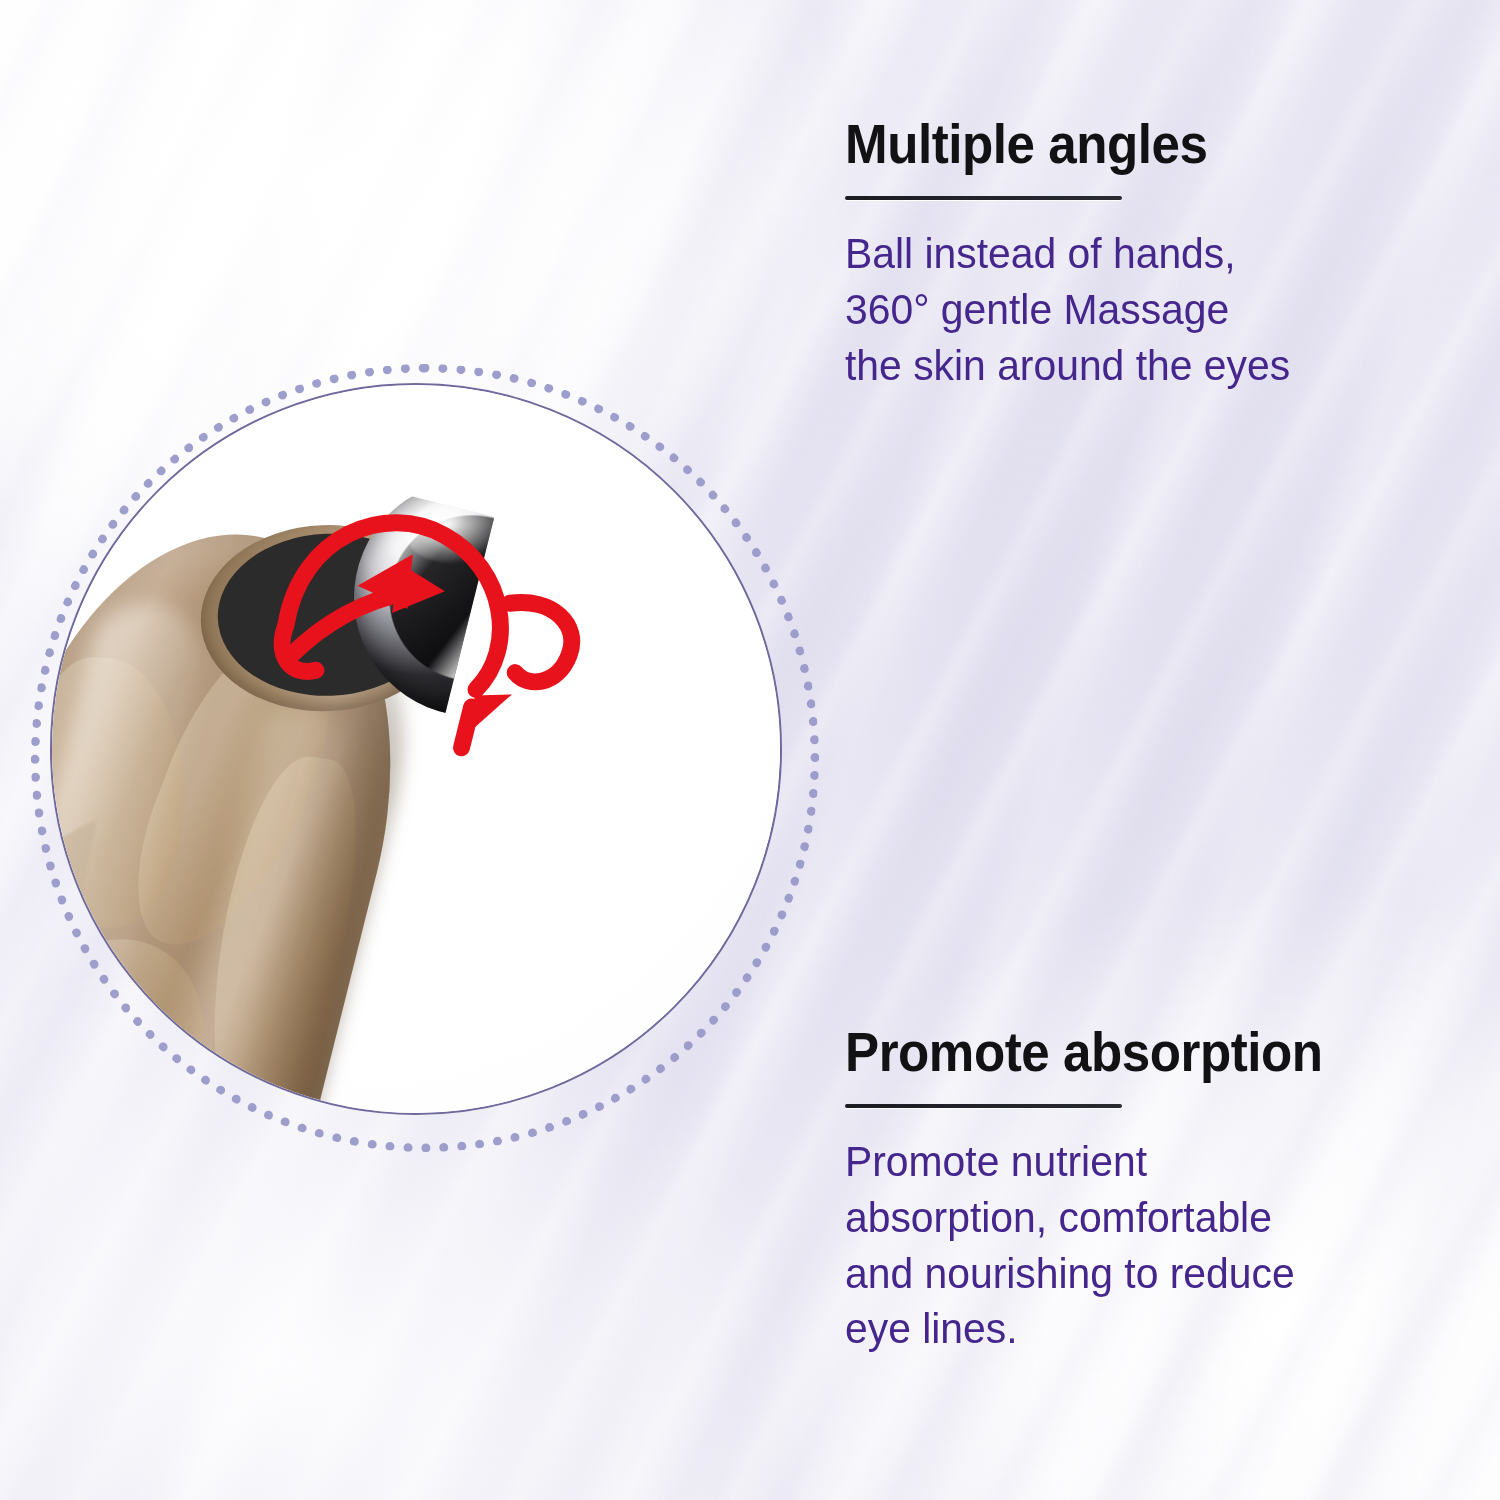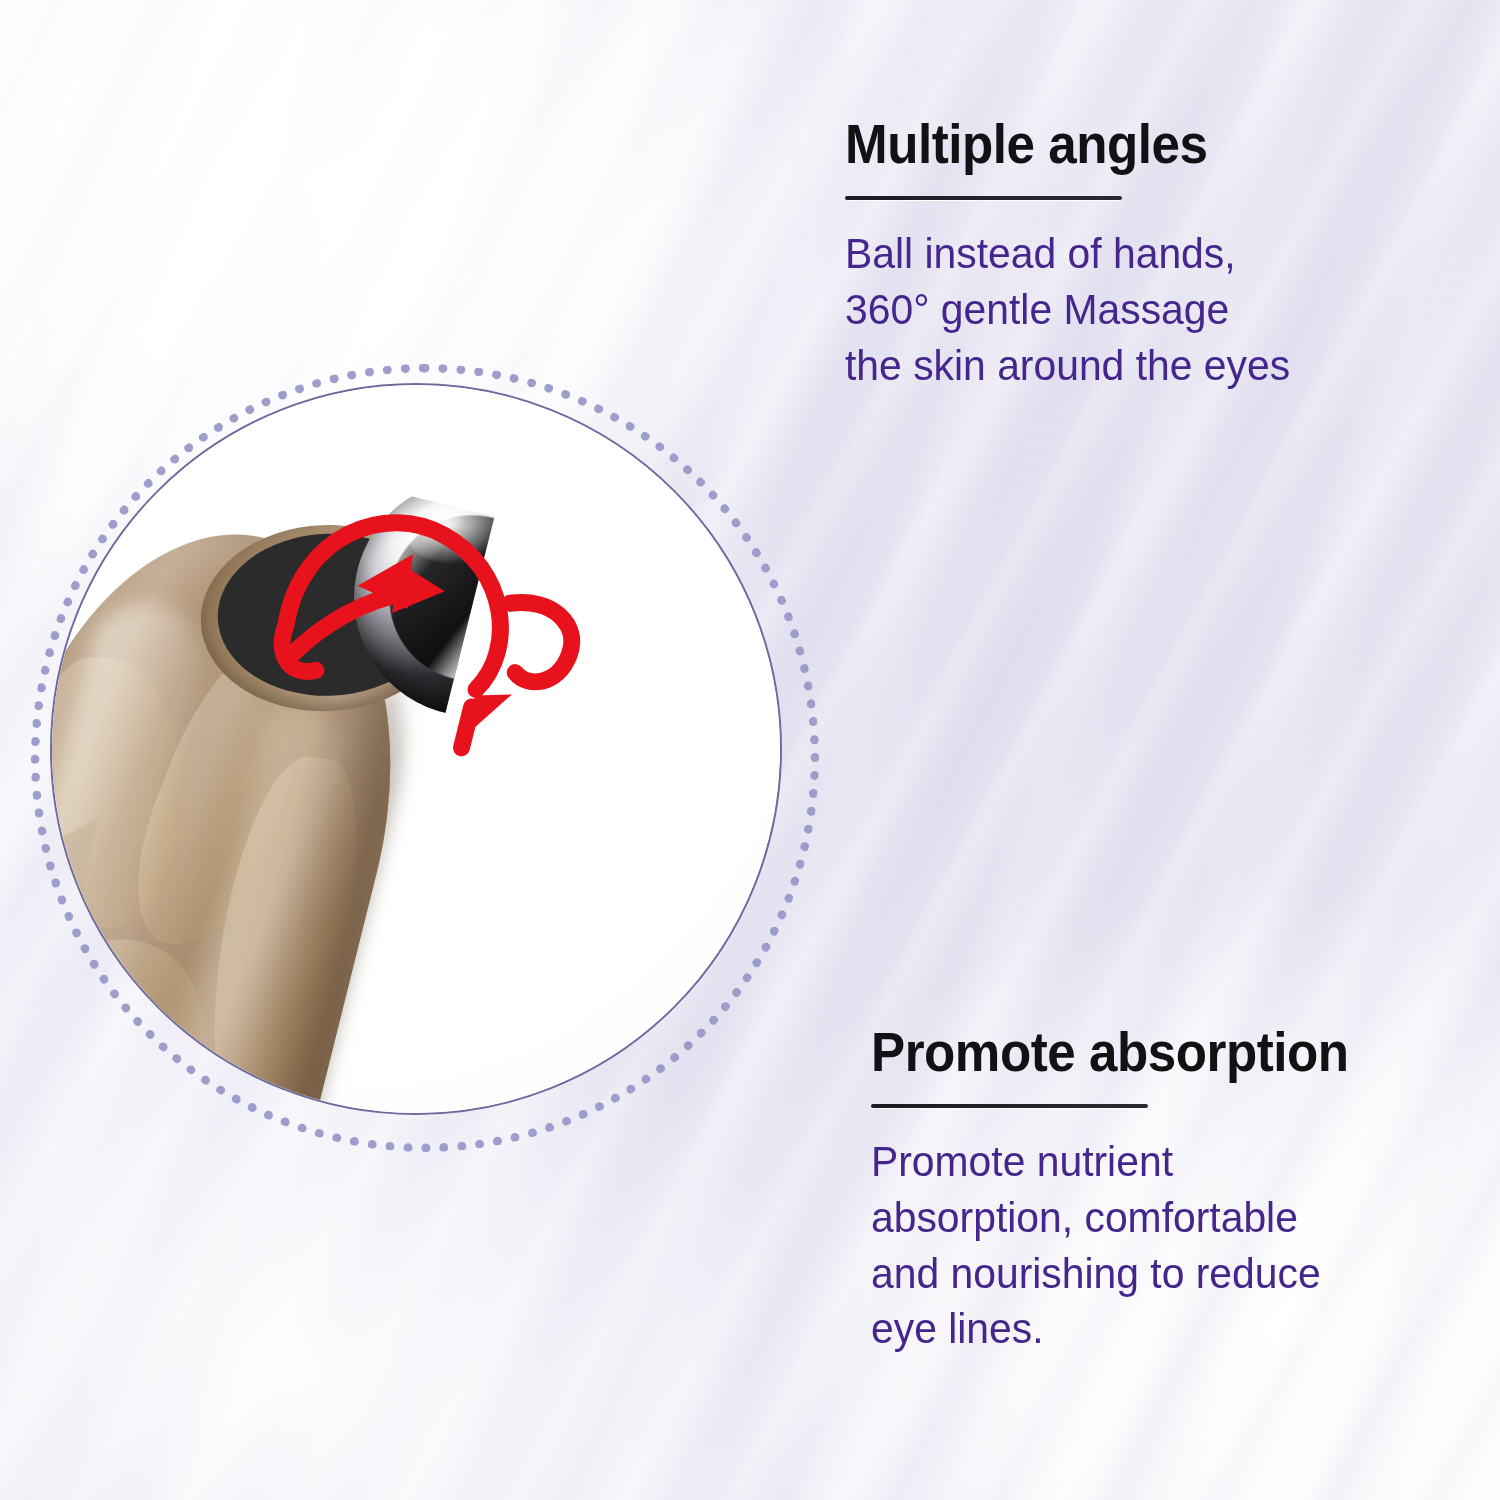--- a/index.html
+++ b/index.html
@@ -239,21 +239,21 @@
     font-weight:400;
     font-size:43px;
     line-height:1.30;
     color:#45268c;
     transform:scaleX(.95);
     transform-origin:left center;
     white-space:pre-line;
   }
   #f0{top:116px;}
   #f1{top:533px;}
-  #f2{top:1024px;margin-left:26px;}
+  #f2{top:1024px;}
 </style>
 </head>
 <body>
 
 <div id="page">
 
   <div class="bg-base"></div>
   <div class="bg-streaks"></div>
   <div class="bg-streaks2"></div>
   <div class="bg-glow-tl"></div>

